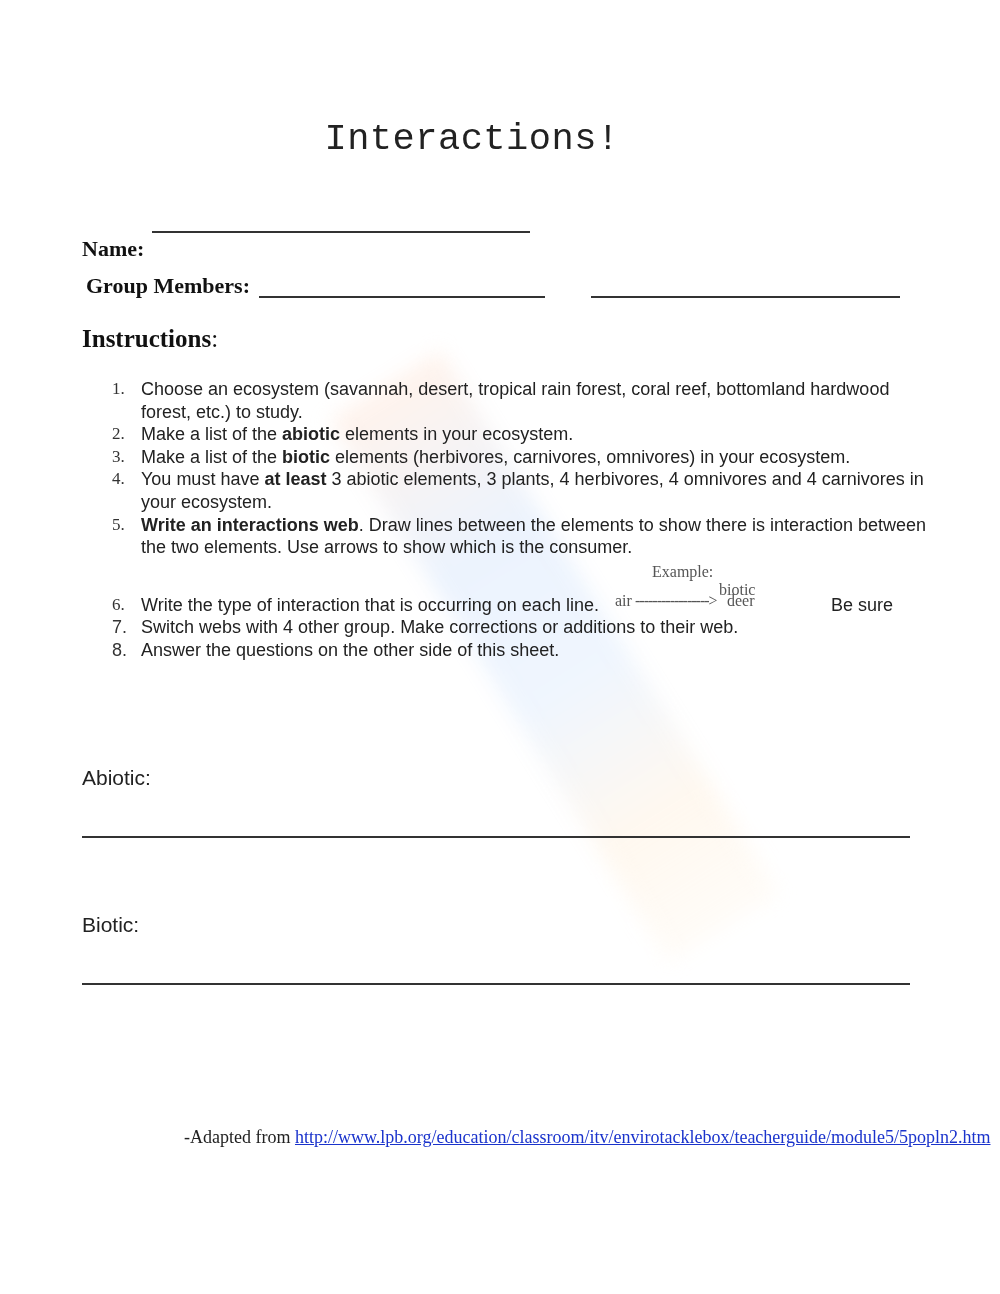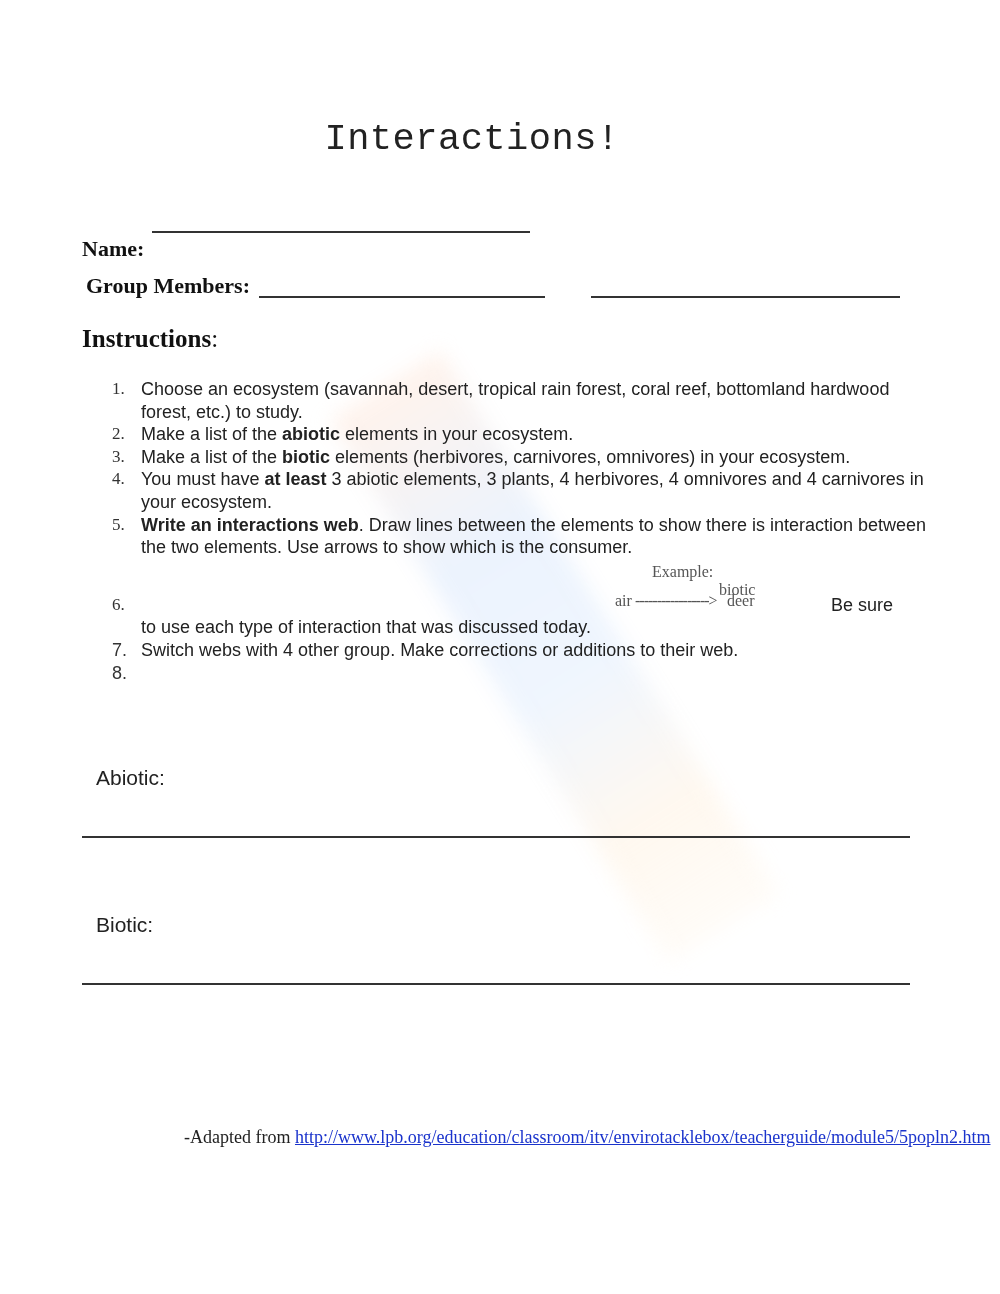--- a/index.html
+++ b/index.html
@@ -21,21 +21,21 @@
   .instructions-h b { font-weight: bold; }
   ol.steps {
     position: absolute; left: 82px; top: 378px; width: 850px; margin: 0; padding: 0; list-style: none;
     font-family: "Liberation Sans", sans-serif; font-size: 18px; line-height: 22.6px; color: #222;
   }
   ol.steps li { position: relative; padding-left: 59px; }
   ol.steps li .num { position: absolute; left: 30px; top: 0; font-family: "Liberation Serif", serif; font-size: 17px; color: #333; }
   ol.steps li .num.sans { font-family: "Liberation Sans", sans-serif; font-size: 18px; }
   .example-block { display: block; height: 44px; position: relative; }
   .ex { position: absolute; font-family: "Liberation Serif", serif; font-size: 16px; color: #555; }
-  .section-label { position: absolute; left: 82px; font-family: "Liberation Sans", sans-serif; font-size: 21px; color: #222; margin-left: 14px; }
+  .section-label { position: absolute; left: 82px; font-family: "Liberation Sans", sans-serif; font-size: 21px; color: #222; }
   .footer { position: absolute; left: 184px; top: 1127px; font-family: "Liberation Serif", serif; font-size: 18px; color: #222; }
   .footer a { color: #1a33cc; text-decoration: underline; }
 </style>
 </head>
 <body>
 
 <div class="watermark"></div>
 
 <div class="page">
 
@@ -70,32 +70,34 @@
     <li>
       <span class="num">5.</span>
       <b>Write an interactions web</b><span>. Draw lines between the elements to show there is interaction between the two elements. Use arrows to show which is the consumer.</span>
       <span class="example-block">
         <span class="ex" style="left:511px; top:2px;">Example:</span>
         <span class="ex" style="left:578px; top:20px;">biotic</span>
       </span>
     </li>
     <li style="margin-top:-9px;">
       <span class="num">6.</span>
+      <span>Write the type of interaction that is occurring on each line.</span>
       <span class="ex" style="left:533px; top:-4px;">air</span>
       <span class="ex" style="left:553px; top:-4px; letter-spacing:-1px;">-----------------&gt;</span>
       <span class="ex" style="left:645px; top:-4px;">deer</span>
       <span style="position:absolute; left:749px; top:0;">Be sure</span>
-      <br><span>to use each type of interaction that was discussed today.</span>
+      <br>
     </li>
     <li>
       <span class="num sans">7.</span>
       <span>Switch webs with 4 other group.  Make corrections or additions to their web.</span>
     </li>
     <li>
       <span class="num sans">8.</span>
+      <span>Answer the questions on the other side of this sheet.</span>
     </li>
   </ol>
 
   <span class="section-label" style="top:766px;">Abiotic:</span>
   <div class="blank" style="left:82px; top:836px; width:828px;"></div>
 
   <span class="section-label" style="top:913px;">Biotic:</span>
   <div class="blank" style="left:82px; top:983px; width:828px;"></div>
 
   <div class="footer">

